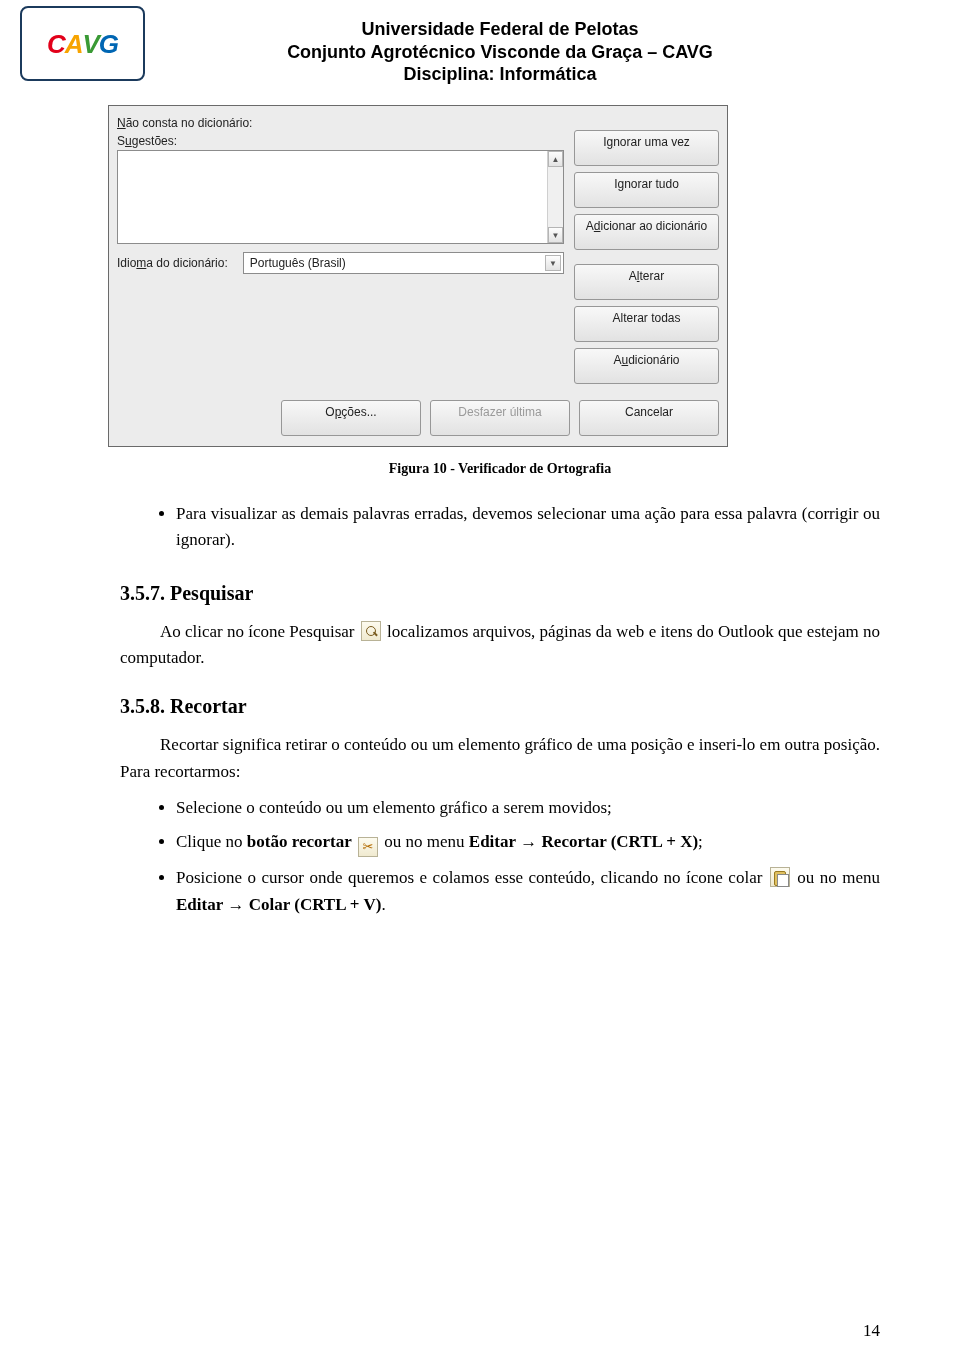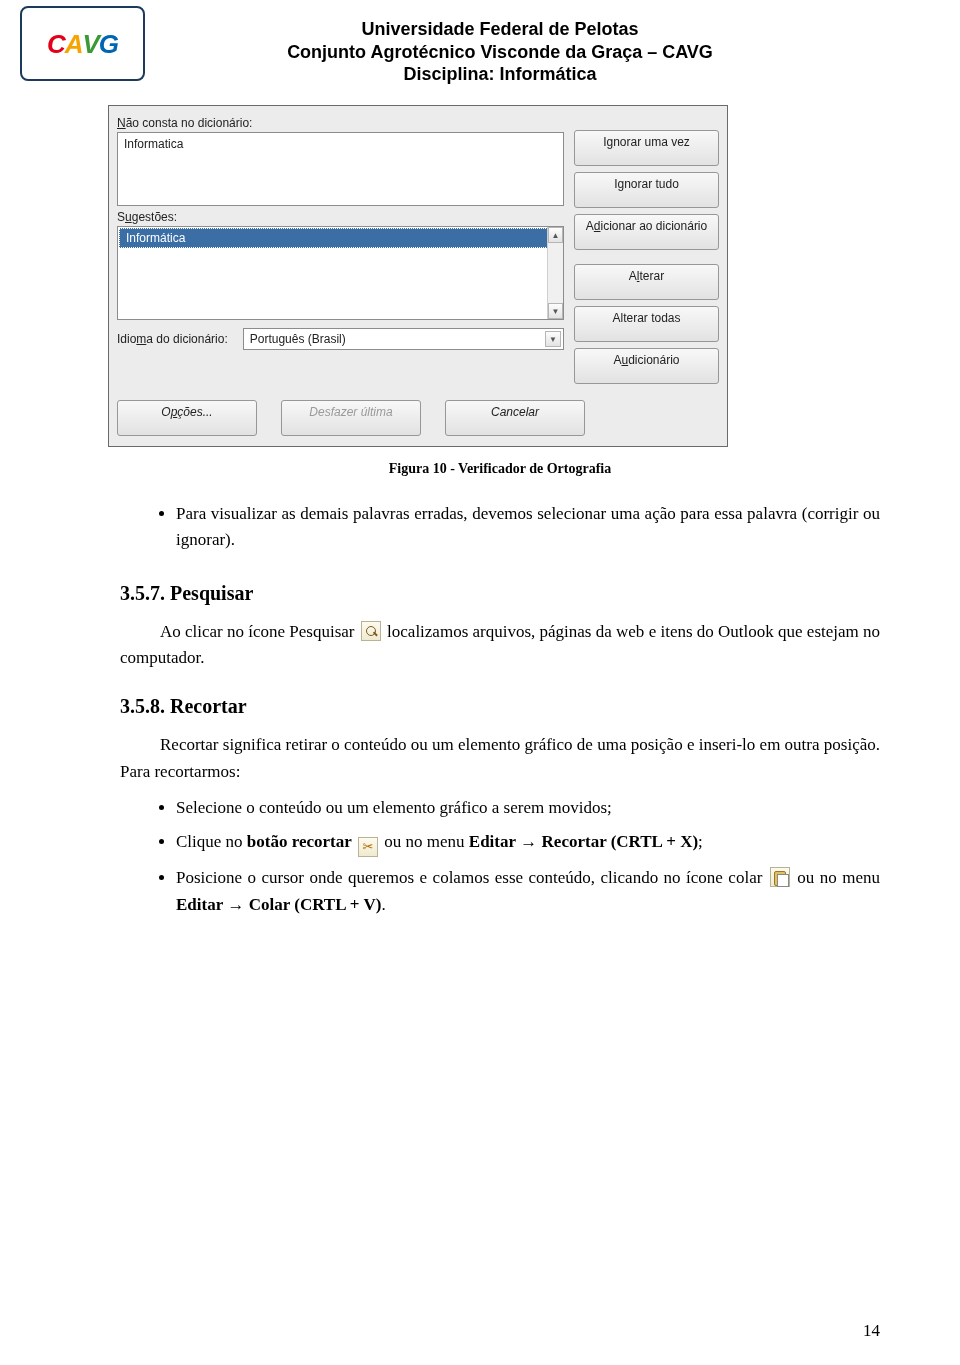--- a/index.html
+++ b/index.html
@@ -102,21 +102,21 @@
     flex: 1; height: 22px; background: #ffffff; border: 1px solid #8c8c8c;
     display: flex; align-items: center; justify-content: space-between;
     padding: 0 2px 0 6px; font-size: 12px;
   }
   .dlg-select-btn {
     width: 16px; height: 16px; background: linear-gradient(#fdfdfd,#e3e3e3);
     border: 1px solid #b5b5b5; display: flex; align-items: center; justify-content: center;
     font-size: 8px; color: #555;
   }
   .dlg-footer {
-    display: flex; gap: 24px; padding: 2px 8px 10px 8px; justify-content: flex-start; font-style: italic;
+    display: flex; gap: 9px; padding: 2px 8px 10px 8px; justify-content: flex-end;
   }
   .dlg-footer .dlg-btn { width: 140px; margin-bottom: 0; }
 
   
   .caption { text-align: center; font-weight: bold; font-size: 14px; margin: 14px 0 20px 0; }
   .para { font-size: 17px; line-height: 1.55; text-align: justify; }
   ul.doc-list { list-style: disc; padding-left: 56px; margin: 4px 0 20px 0; }
   ul.doc-list li { font-size: 17px; line-height: 1.55; padding: 4px 0; text-align: justify; }
   .section-head { font-size: 20px; margin: 24px 0 14px 0; }
   .section-head .num { font-weight: bold; }
@@ -171,26 +171,22 @@
     <div>Universidade Federal de Pelotas</div>
     <div>Conjunto Agrotécnico Visconde da Graça – CAVG</div>
     <div>Disciplina: Informática</div>
   </div>
 </div>
 
 <div class="dialog-shot">
   <div class="dlg-body">
     <div class="dlg-left">
       <span class="dlg-label"><span class="underline-letter">N</span><span>ão consta no dicionário:</span></span>
-      <div class="dlg-textbox">
-        <span>Informatica</span>
-      </div>
       <span class="dlg-label"><span>S</span><span class="underline-letter">u</span><span>gestões:</span></span>
       <div class="dlg-listbox">
-        <div class="list-sel">Informática</div>
         <div class="list-scroll">
           <div class="scroll-btn">▲</div>
           <div class="scroll-btn">▼</div>
         </div>
       </div>
       <div class="dlg-bottomline">
         <span><span>Idio</span><span class="underline-letter">m</span><span>a do dicionário:</span></span>
         <div class="dlg-select">
           <span>Português (Brasil)</span>
           <span class="dlg-select-btn">▼</span>

